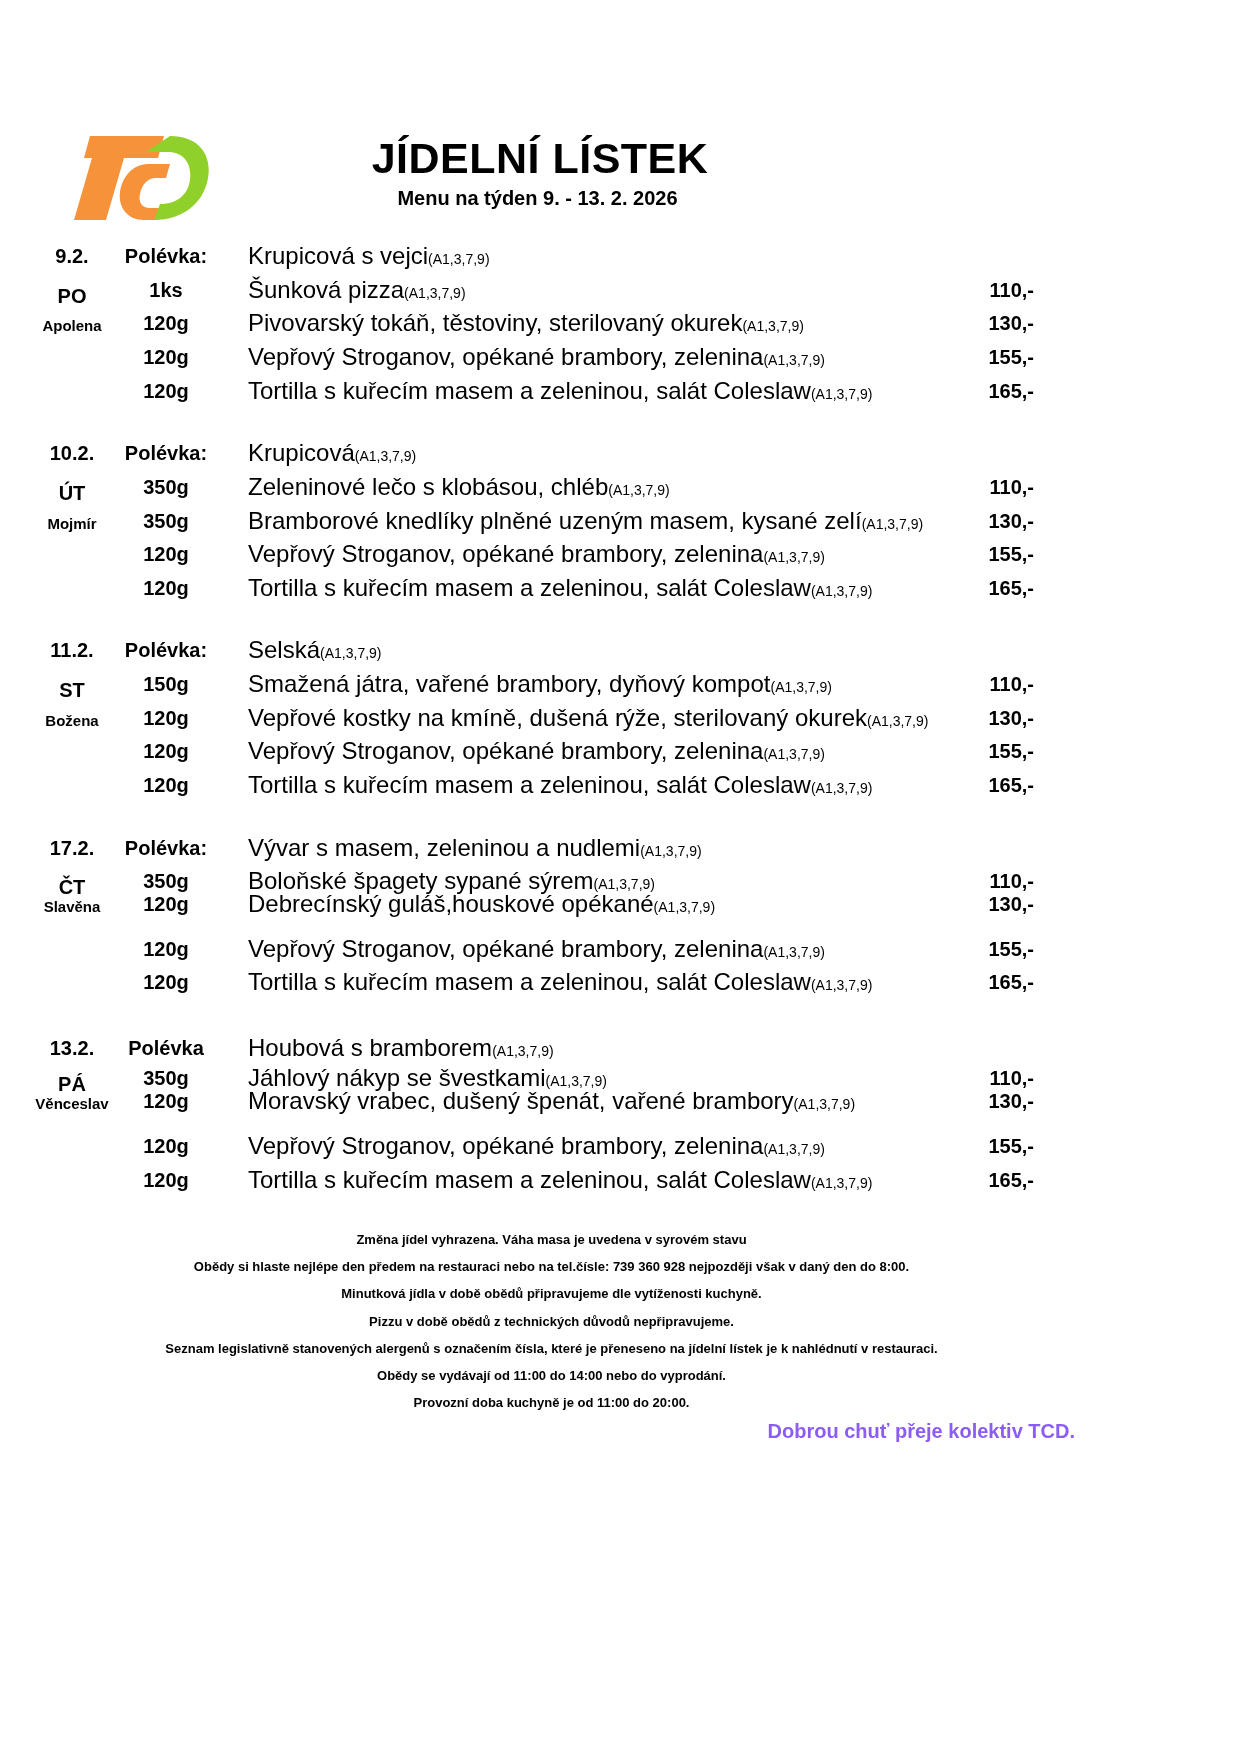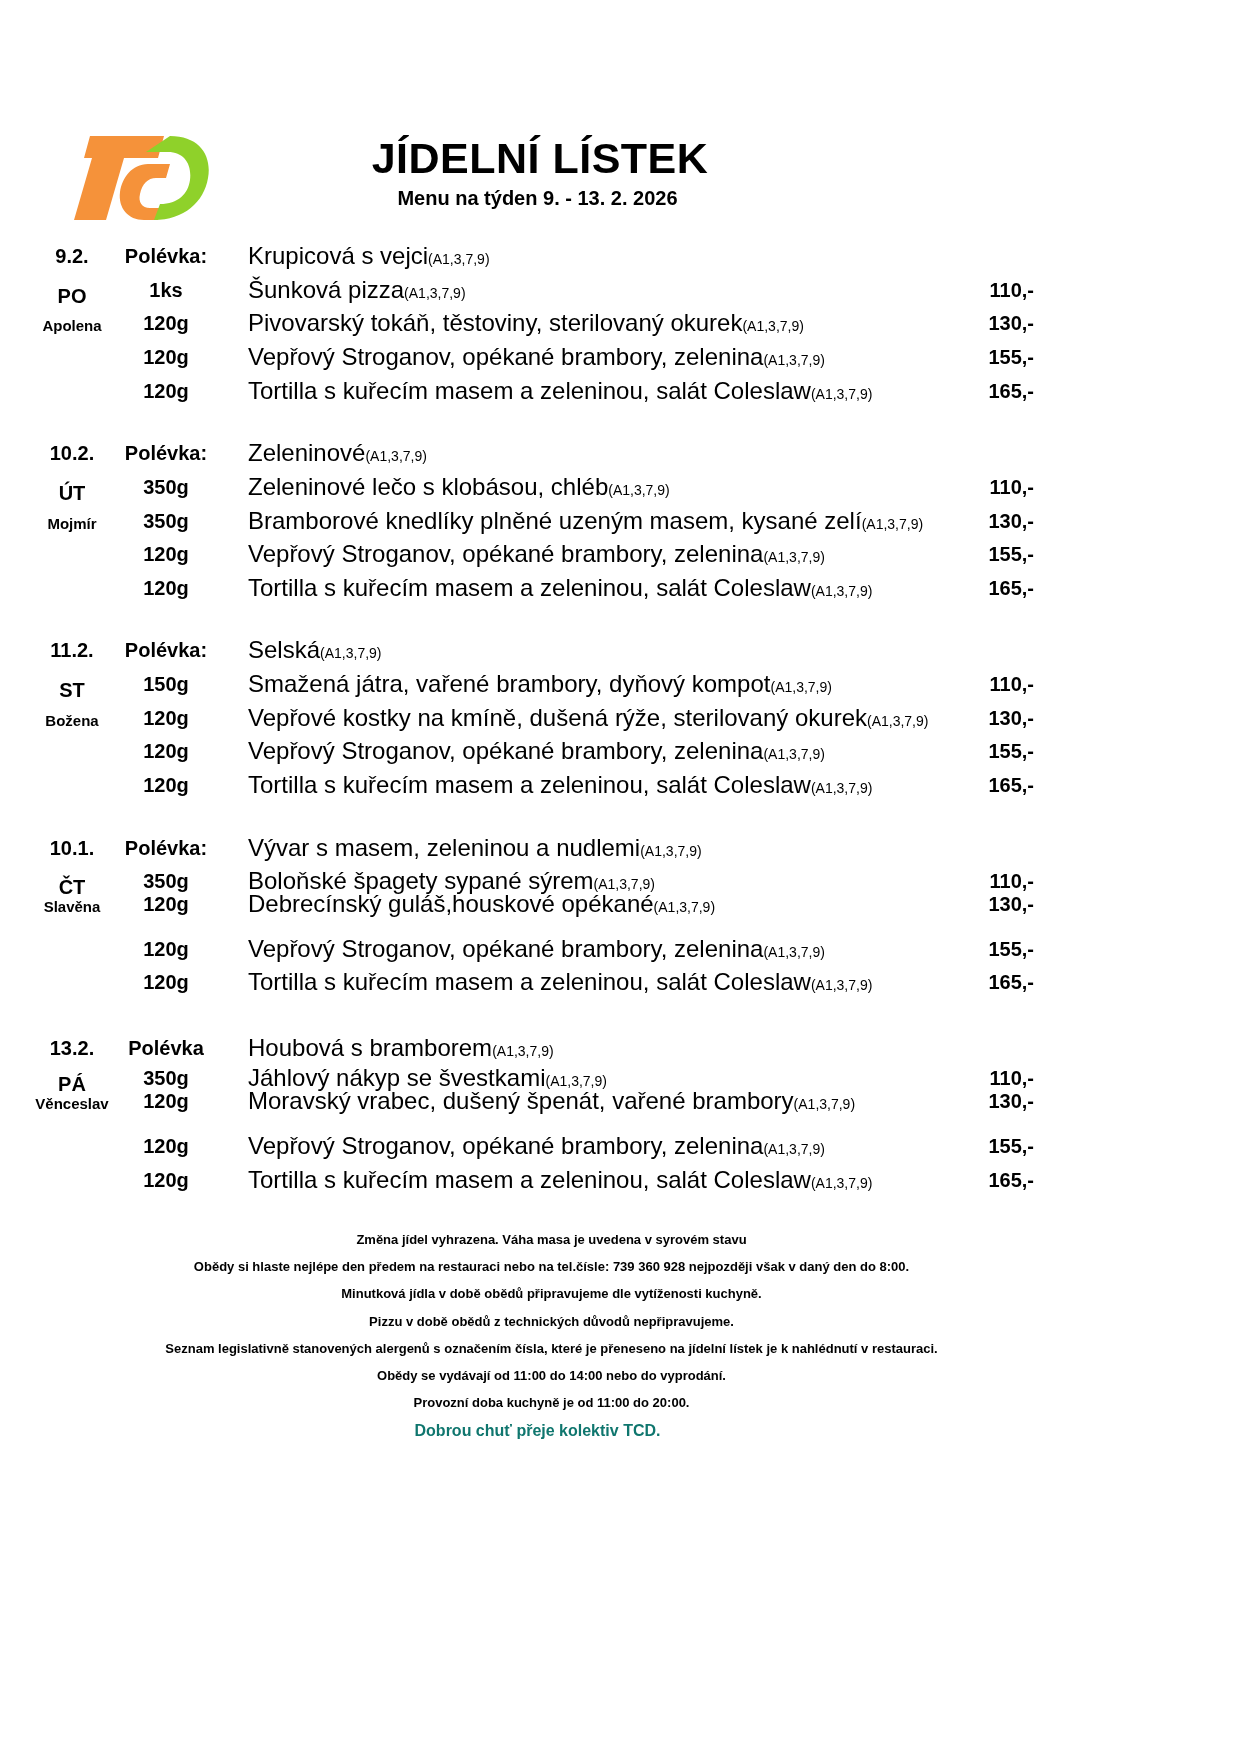--- a/index.html
+++ b/index.html
@@ -15,21 +15,21 @@
   .c-day { position:absolute; left:22px; width:100px; text-align:center; font-weight:bold; }
   .c-day.date { font-size:20px; top:5px; }
   .c-day.abbr { font-size:20px; top:11px; }
   .c-day.name { font-size:15px; top:10px; }
   .c-weight { position:absolute; left:112px; width:108px; text-align:center; font-weight:bold; font-size:20px; top:5px; }
   .c-dish { position:absolute; left:248px; top:0; font-size:24px; white-space:nowrap; line-height:32px; }
   .c-dish .alg { font-size:14px; }
   .c-price { position:absolute; right:206px; top:5px; font-size:20px; font-weight:bold; text-align:right; }
   .footer { position:absolute; left:0; width:1075px; top:1226px; text-align:center; }
   .footer .line { font-size:13px; font-weight:bold; height:27.2px; line-height:27px; white-space:nowrap;padding-left:28px; }
-  .footer .closing { font-size:16px; font-weight:bold; color:#0f766e; line-height:30px; }
+  .footer .closing { font-size:20px; font-weight:bold; color:#8b5cf6; line-height:30px;text-align:right; }
 </style>
 </head>
 <body>
 
 <div class="logo">
   <svg width="148" height="100" viewBox="0 0 148 100">
 
     <polygon points="28,8 102,8 96,30 62,30 44,92 12,92 30,30 22,30" fill="#f5923a"></polygon>
 
     <path d="M86,36 C70,36 60,50 58,64 C56,80 66,92 82,92 L96,92 L100,80 L88,80 C80,80 76,74 78,66 C80,56 86,50 94,50 L104,50 L108,36 Z" fill="#f5923a"></path>
@@ -69,21 +69,21 @@
       <div class="row" style="top: 134.8px;">
         <div class="c-weight">120g</div>
         <div class="c-dish"><span>Tortilla s kuřecím masem a zeleninou, salát Coleslaw</span><span class="alg">(A1,3,7,9)</span></div>
         <div class="c-price">165,-</div>
       </div>
     </div>
     <div class="day-block" style="top: 437.2px;">
       <div class="row" style="top: 0px;">
         <div class="c-day date">10.2.</div>
         <div class="c-weight">Polévka:</div>
-        <div class="c-dish"><span>Zeleninové</span><span class="alg">(A1,3,7,9)</span></div>
+        <div class="c-dish"><span>Krupicová</span><span class="alg">(A1,3,7,9)</span></div>
         <div class="c-price"></div>
       </div>
       <div class="row" style="top: 33.7px;">
         <div class="c-day abbr">ÚT</div>
         <div class="c-weight">350g</div>
         <div class="c-dish"><span>Zeleninové lečo s klobásou, chléb</span><span class="alg">(A1,3,7,9)</span></div>
         <div class="c-price">110,-</div>
       </div>
       <div class="row" style="top: 67.4px;">
         <div class="c-day name">Mojmír</div>
@@ -127,21 +127,21 @@
         <div class="c-price">155,-</div>
       </div>
       <div class="row" style="top: 134.8px;">
         <div class="c-weight">120g</div>
         <div class="c-dish"><span>Tortilla s kuřecím masem a zeleninou, salát Coleslaw</span><span class="alg">(A1,3,7,9)</span></div>
         <div class="c-price">165,-</div>
       </div>
     </div>
     <div class="day-block" style="top: 831.6px;">
       <div class="row" style="top: 0px;">
-        <div class="c-day date">10.1.</div>
+        <div class="c-day date">17.2.</div>
         <div class="c-weight">Polévka:</div>
         <div class="c-dish"><span>Vývar s masem, zeleninou a nudlemi</span><span class="alg">(A1,3,7,9)</span></div>
         <div class="c-price"></div>
       </div>
       <div class="row" style="top: 33.7px;">
         <div class="c-day abbr">ČT</div>
         <div class="c-weight">350g</div>
         <div class="c-dish"><span>Boloňské špagety sypané sýrem</span><span class="alg">(A1,3,7,9)</span></div>
         <div class="c-price">110,-</div>
       </div>

